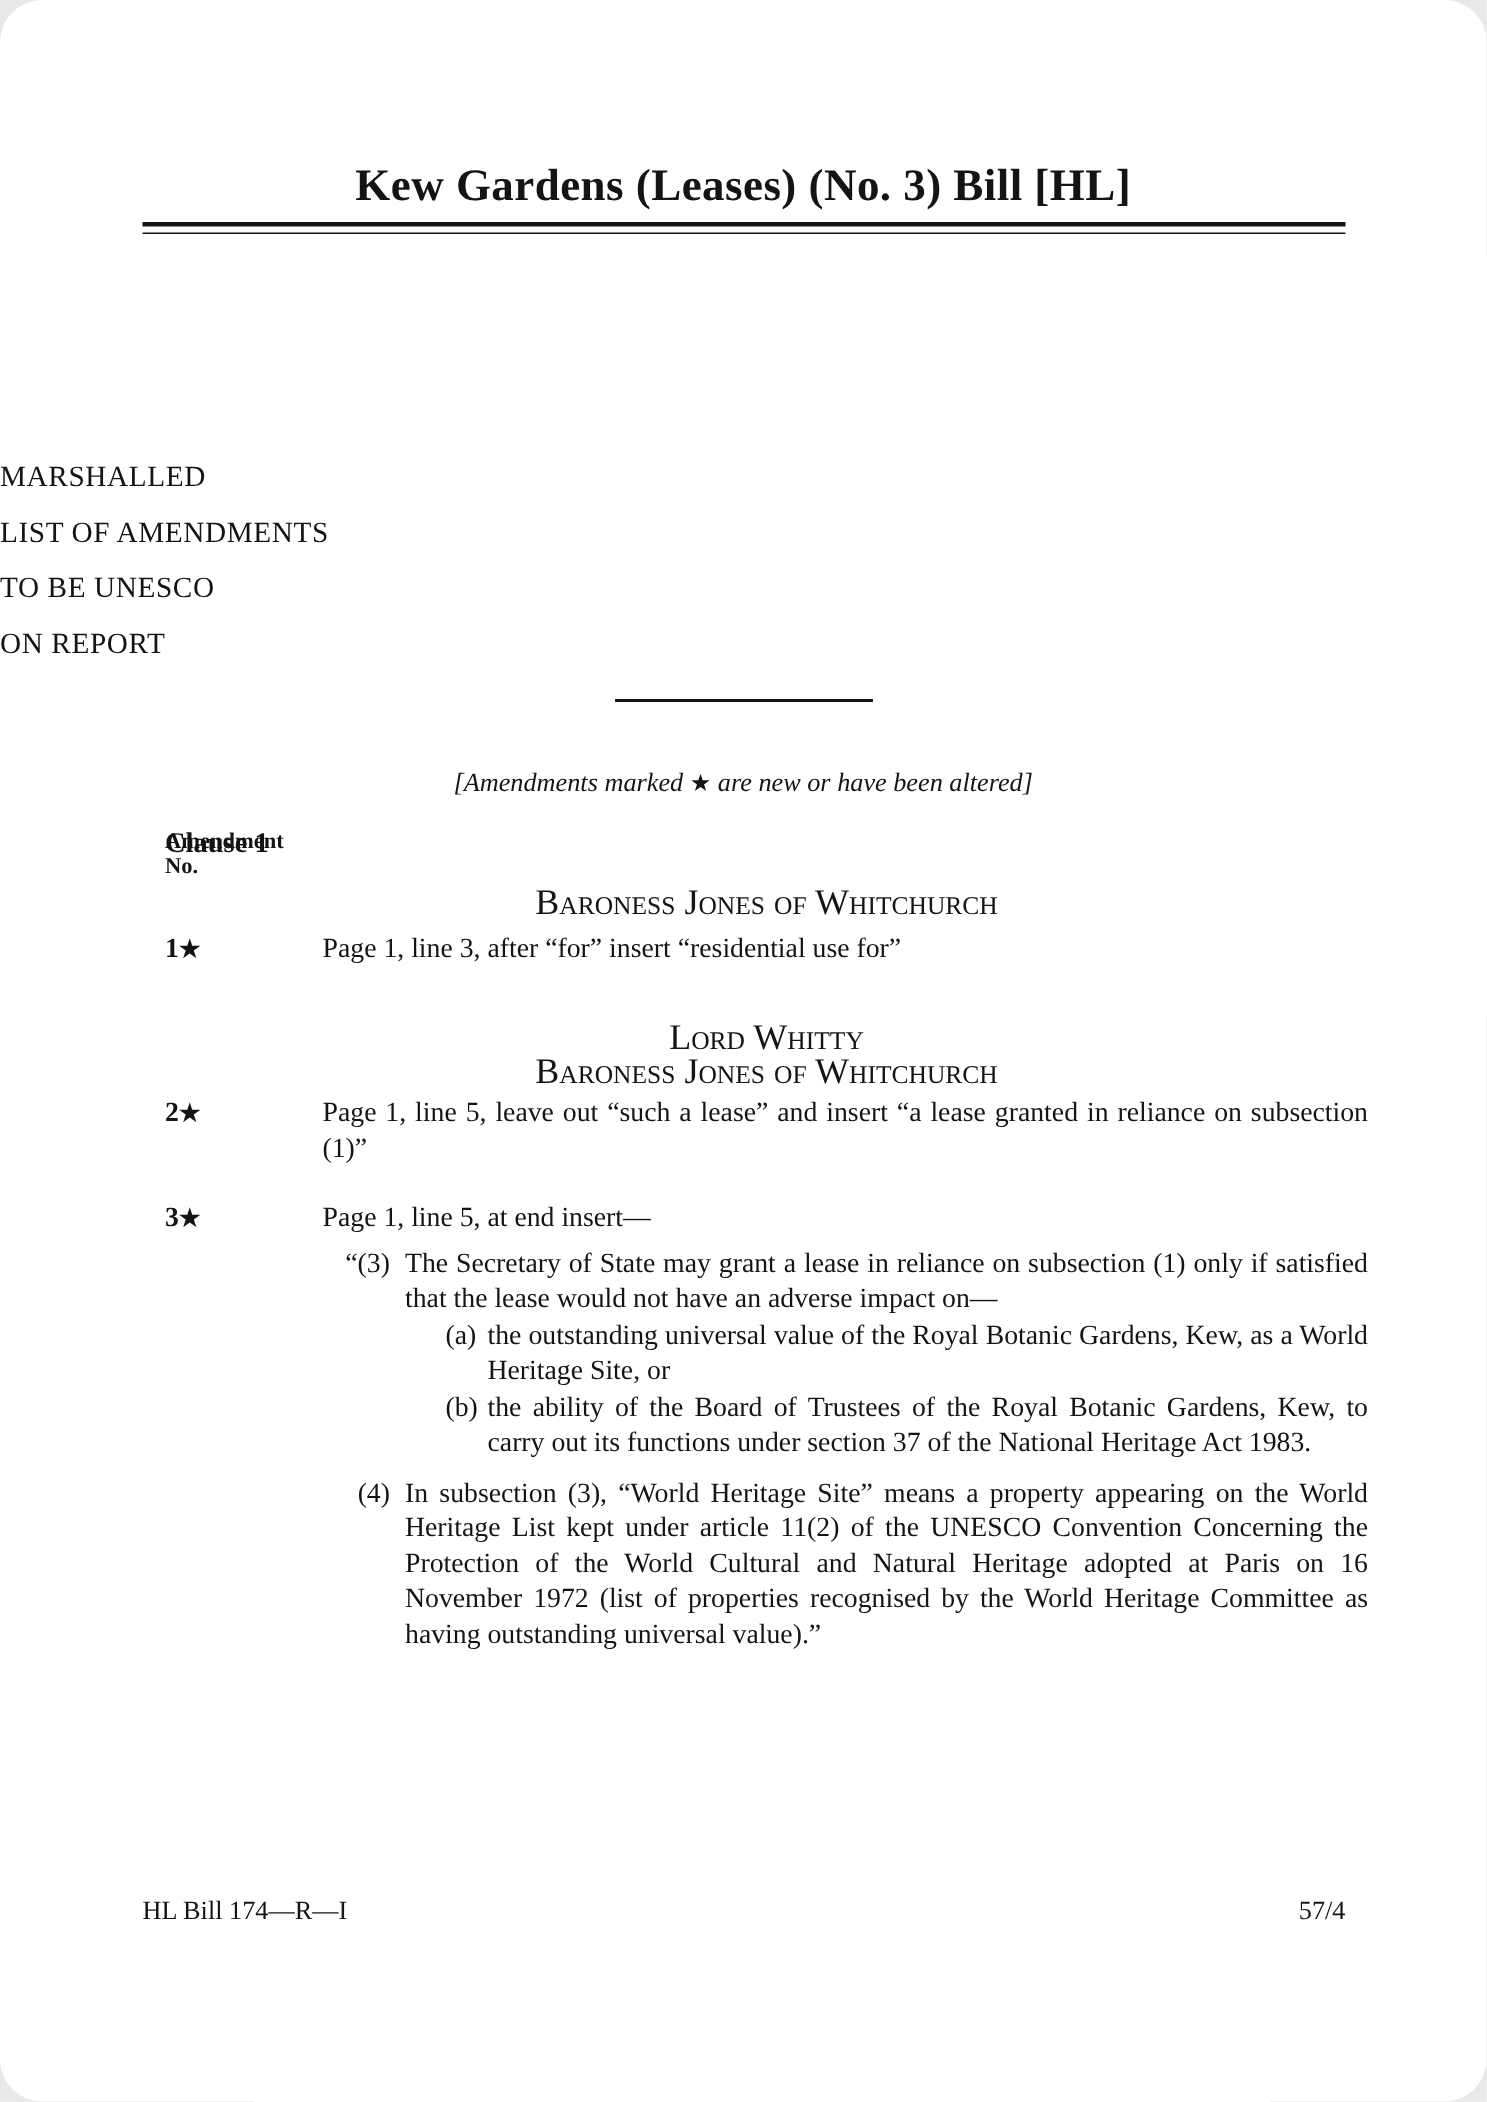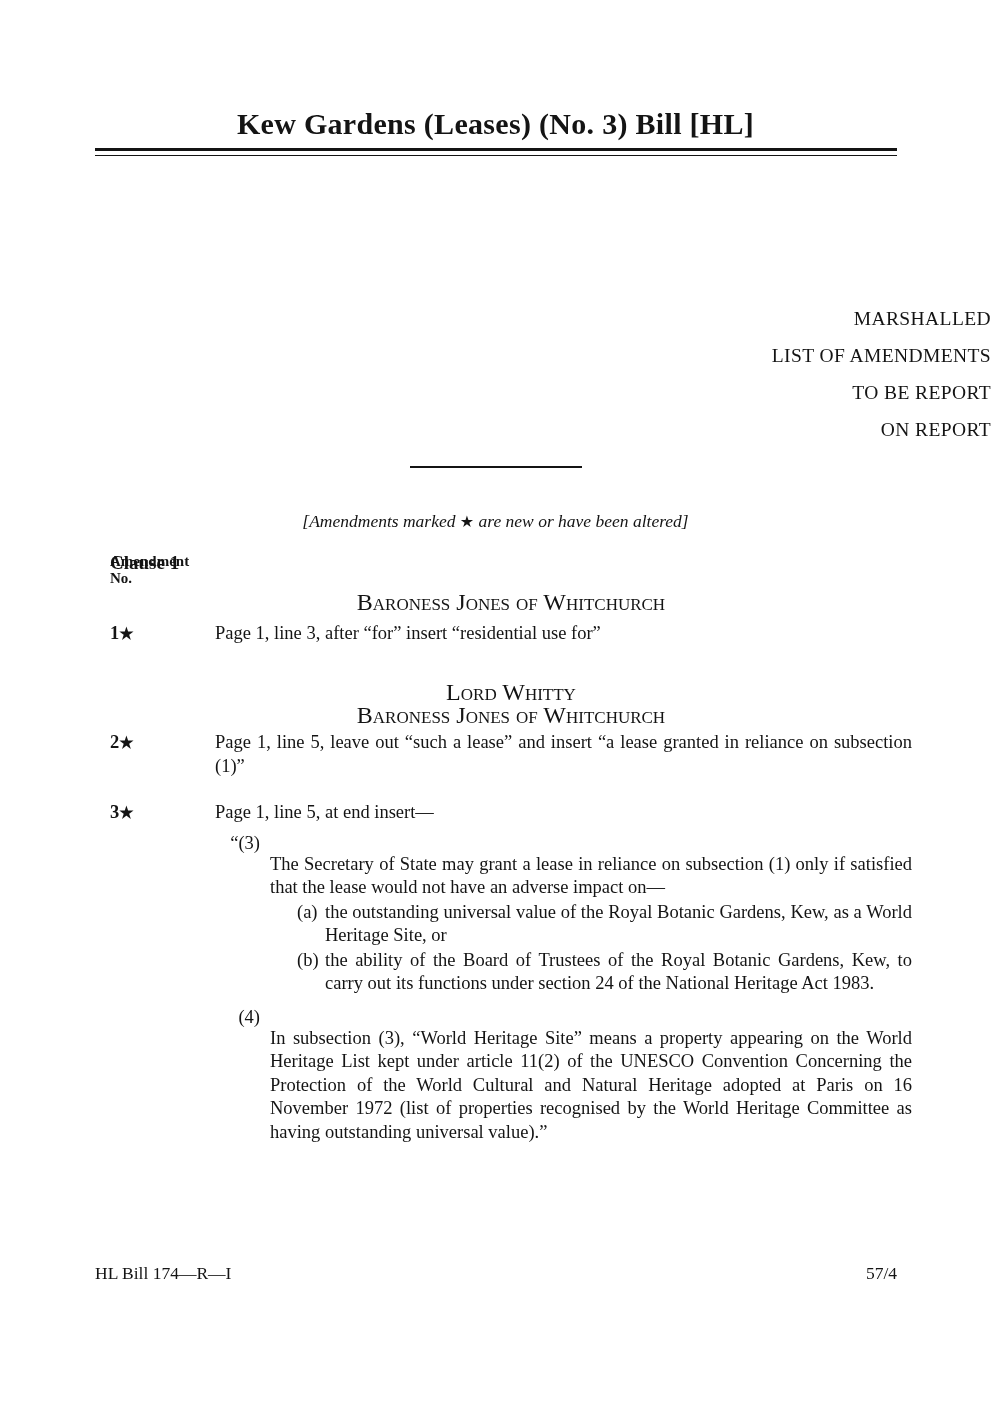--- a/index.html
+++ b/index.html
@@ -9,20 +9,21 @@
   }
   .page {
     position: relative;
     width: 991px;
     height: 1401px;
     margin: 0 auto;
     background: #ffffff;
     font-family: "Liberation Serif", serif;
     color: #141414;
     overflow: hidden;
+    border-radius: 28px;
   }
 
   
   .bill-title {
     position: absolute;
     top: 106px;
     left: 0;
     right: 0;
     text-align: center;
     font-size: 30px;
@@ -46,21 +47,21 @@
     height: 1px;
     background: #141414;
   }
 
   
   .heading-block {
     position: absolute;
     top: 300px;
     left: 0;
     right: 0;
-    text-align: right;
+    text-align: left;
     font-size: 19.5px;
     line-height: 37px;
     letter-spacing: 0.4px;
   }
 
   .short-rule {
     position: absolute;
     top: 466px;
     left: 50%;
     transform: translateX(-50%);
@@ -142,21 +143,20 @@
   .sub-num {
     flex: none;
     width: 45px;
     text-align: right;
     white-space: nowrap;
   }
   .sub-body {
     flex: 1;
     margin-left: 10px;
     text-align: justify;
-    margin-top: 21px;
   }
   .subsub {
     display: flex;
     margin-top: 1px;
   }
   .ss-num {
     flex: none;
     width: 55px;
     padding-left: 27px;
     box-sizing: border-box;
@@ -181,21 +181,21 @@
 
 <div class="page">
 
   <div class="bill-title">Kew Gardens (Leases) (No. 3) Bill [HL]</div>
   <div class="rule-thick"></div>
   <div class="rule-thin"></div>
 
   <div class="heading-block">
     <div>MARSHALLED</div>
     <div>LIST OF AMENDMENTS</div>
-    <div>TO BE REPORT</div>
+    <div>TO BE UNESCO</div>
     <div>ON REPORT</div>
   </div>
 
   <div class="short-rule"></div>
 
   <div class="amendments-note">
     <span class="it">[Amendments marked </span><span class="star">★</span><span class="it"> are new or have been altered]</span>
   </div>
 
   <div class="content">
@@ -233,21 +233,21 @@
         <div class="sub">
           <div class="sub-num">“(3)</div>
           <div class="sub-body">
             <div>The Secretary of State may grant a lease in reliance on subsection (1) only if satisfied that the lease would not have an adverse impact on—</div>
             <div class="subsub">
               <div class="ss-num">(a)</div>
               <div class="ss-body">the outstanding universal value of the Royal Botanic Gardens, Kew, as a World Heritage Site, or</div>
             </div>
             <div class="subsub">
               <div class="ss-num">(b)</div>
-              <div class="ss-body">the ability of the Board of Trustees of the Royal Botanic Gardens, Kew, to carry out its functions under section 24 of the National Heritage Act 1983.</div>
+              <div class="ss-body">the ability of the Board of Trustees of the Royal Botanic Gardens, Kew, to carry out its functions under section 37 of the National Heritage Act 1983.</div>
             </div>
           </div>
         </div>
 
         <div class="sub" style="margin-top:10px;">
           <div class="sub-num">(4)</div>
           <div class="sub-body">In subsection (3), “World Heritage Site” means a property appearing on the World Heritage List kept under article 11(2) of the UNESCO Convention Concerning the Protection of the World Cultural and Natural Heritage adopted at Paris on 16 November 1972 (list of properties recognised by the World Heritage Committee as having outstanding universal value).”</div>
         </div>
 
       </div>

